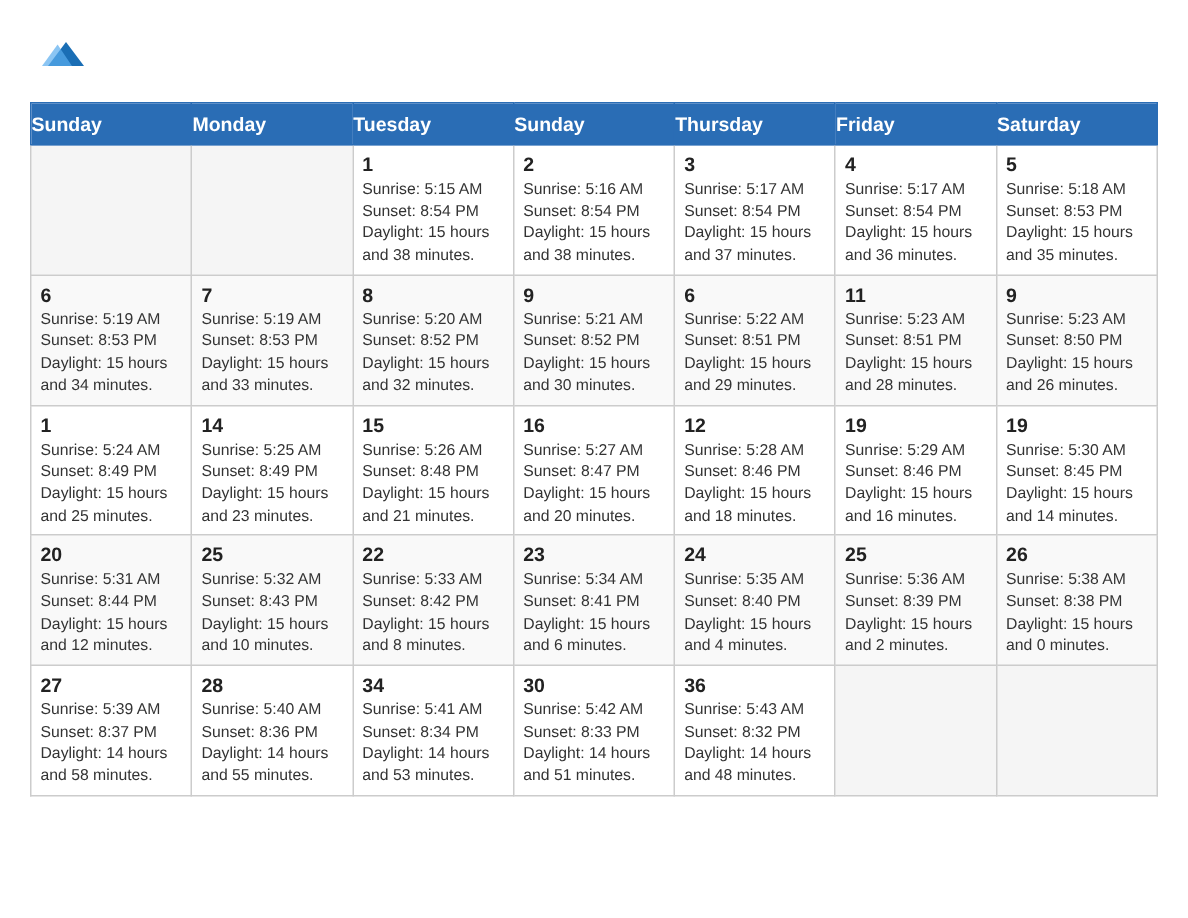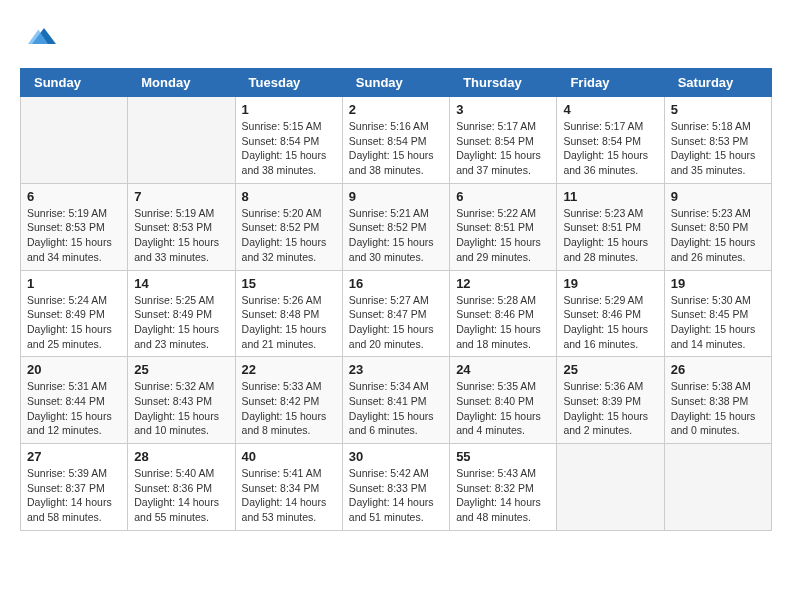--- a/index.html
+++ b/index.html
@@ -56,21 +56,21 @@
     }
     .calendar {
       width: 100%;
       border-collapse: collapse;
       border: 1px solid #ccc;
     }
     .calendar th {
       background-color: #2a6db5;
       color: #fff;
       text-align: left;
-      padding: 6px 13px;
+      padding: 6px 0;
       font-size: 13px;
       font-weight: bold;
       border: 1px solid #2a6db5;
     }
     .calendar td {
       vertical-align: top;
       padding: 5px 6px;
       border: 1px solid #ccc;
       width: calc(100% / 7);
       min-height: 80px;
@@ -247,28 +247,28 @@
       <tr>
         <td>
           <span class="day-number">27</span>
           <div class="day-info">Sunrise: 5:39 AM<br>Sunset: 8:37 PM<br>Daylight: 14 hours and 58 minutes.</div>
         </td>
         <td>
           <span class="day-number">28</span>
           <div class="day-info">Sunrise: 5:40 AM<br>Sunset: 8:36 PM<br>Daylight: 14 hours and 55 minutes.</div>
         </td>
         <td>
-          <span class="day-number">40</span>
+          <span class="day-number">34</span>
           <div class="day-info">Sunrise: 5:41 AM<br>Sunset: 8:34 PM<br>Daylight: 14 hours and 53 minutes.</div>
         </td>
         <td>
           <span class="day-number">30</span>
           <div class="day-info">Sunrise: 5:42 AM<br>Sunset: 8:33 PM<br>Daylight: 14 hours and 51 minutes.</div>
         </td>
         <td>
-          <span class="day-number">55</span>
+          <span class="day-number">36</span>
           <div class="day-info">Sunrise: 5:43 AM<br>Sunset: 8:32 PM<br>Daylight: 14 hours and 48 minutes.</div>
         </td>
         <td class="empty-cell"></td>
         <td class="empty-cell"></td>
       </tr>
     </tbody>
 </table>
 
 </body></html>

